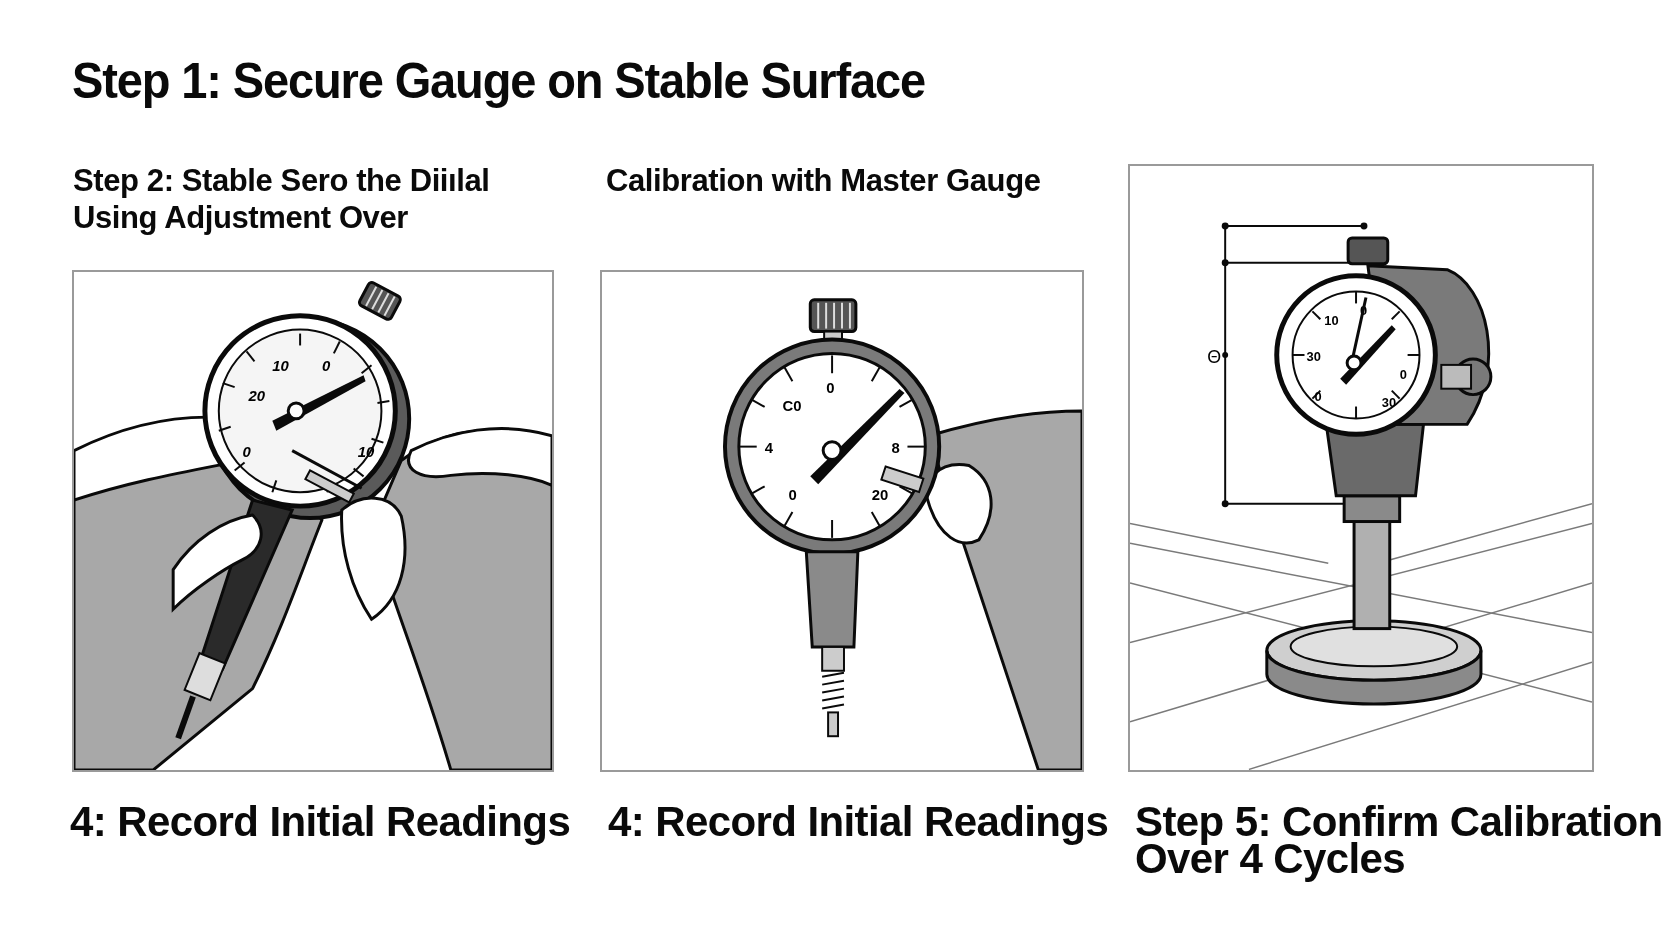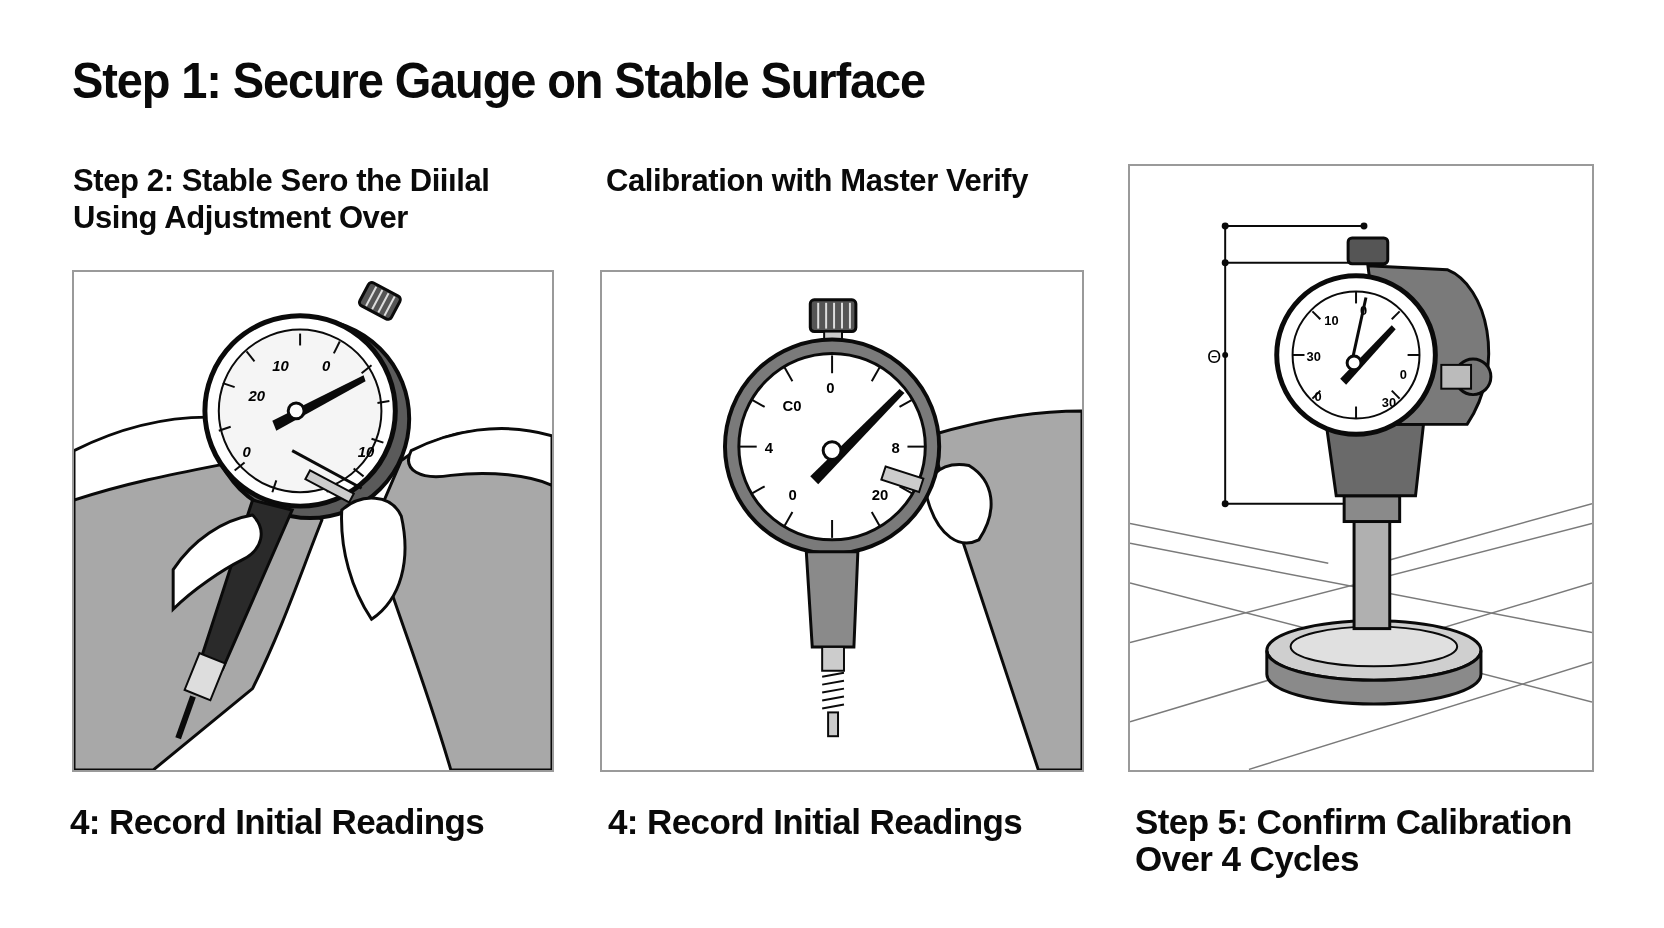--- a/index.html
+++ b/index.html
@@ -1,34 +1,34 @@
 <!DOCTYPE html>
 <html><head>
 <meta charset="utf-8">
 <style>
   html,body{margin:0;padding:0;background:#ffffff;}
   body{width:1664px;height:928px;position:relative;overflow:hidden;font-family:"Liberation Sans","DejaVu Sans",sans-serif;color:#0a0a0a;}
   .title{position:absolute;left:72px;top:52px;font-size:50px;font-weight:700;letter-spacing:-1.2px;transform:scaleX(0.94);transform-origin:left;white-space:nowrap;}
   .subhead{position:absolute;font-size:31px;font-weight:700;line-height:37px;letter-spacing:-0.4px;white-space:nowrap;}
-  .caption{position:absolute;font-size:35px;font-weight:700;line-height:37px;letter-spacing:-0.6px;white-space:nowrap;}
+  .caption{position:absolute;font-size:42px;font-weight:700;line-height:37px;letter-spacing:-0.6px;white-space:nowrap;}
   .panel{position:absolute;border:2px solid #9a9a9a;background:#fff;box-sizing:border-box;overflow:hidden;}
   .panel svg{width:100%;height:100%;display:block;}
 </style>
 </head>
 <body>
 
 <div class="title">Step 1: Secure Gauge on Stable Surface</div>
 
 <div class="subhead" style="left:73px;top:162px;">
   <div>Step 2: Stable Sero the Diiılal</div>
   <div>Using Adjustment Over</div>
 </div>
 
 <div class="subhead" style="left:606px;top:162px;">
-  <div>Calibration with Master Verify</div>
+  <div>Calibration with Master Gauge</div>
 </div>
 
 <div class="panel" style="left:72px;top:270px;width:482px;height:502px;">
   <svg viewBox="0 0 482 502">
 
     <path d="M0,190 C60,160 120,150 170,158 L250,250 C230,300 210,360 180,420 L80,502 L0,502 Z" fill="#a8a8a8" stroke="#0a0a0a" stroke-width="3"></path>
     <path d="M0,180 C60,150 120,140 180,150 C200,170 190,190 170,190 C120,200 60,210 0,230 Z" fill="#fff" stroke="#0a0a0a" stroke-width="3"></path>
 
     <path d="M482,170 C420,150 370,160 330,190 L300,260 C320,330 350,400 380,502 L482,502 Z" fill="#a8a8a8" stroke="#0a0a0a" stroke-width="3"></path>
     <path d="M482,165 C430,150 380,160 340,180 C330,200 350,210 380,205 C420,200 460,205 482,215 Z" fill="#fff" stroke="#0a0a0a" stroke-width="3"></path>

